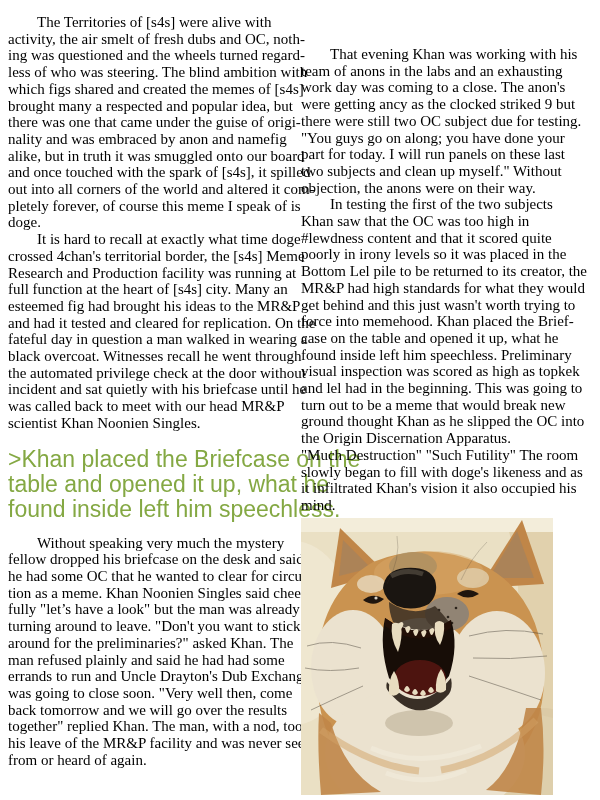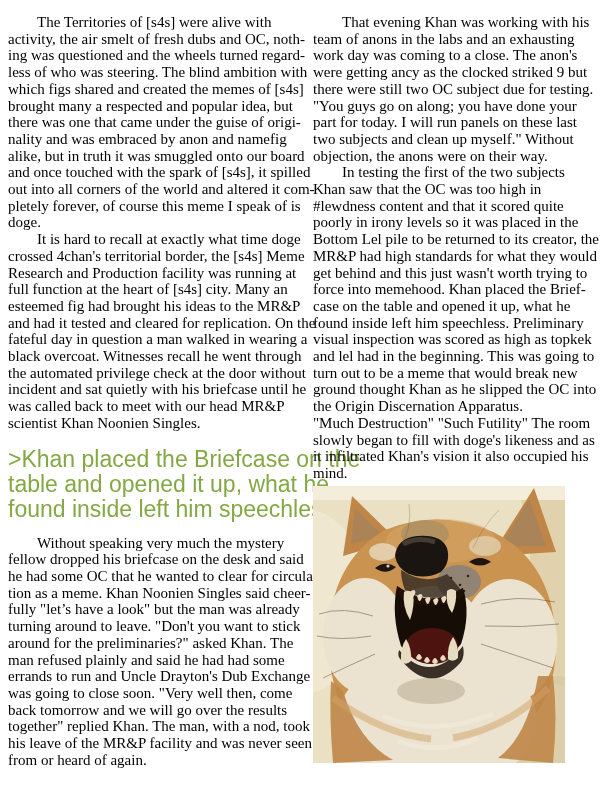--- a/index.html
+++ b/index.html
@@ -6,21 +6,21 @@
   body{
     width:600px;height:800px;position:relative;overflow:hidden;
     background:#ffffff;
     font-family:"Liberation Serif", serif;
   }
   .col{
     position:absolute;top:14px;color:#000;
     font-size:15px;line-height:16.7px;
   }
   .col-left{left:8px;width:292px;}
-  .col-right{left:313px;width:282px;}
+  .col-right{left:301px;width:282px;margin-top:32px;}
   .para{
     margin:0;white-space:pre;text-indent:29px;
   }
   .greentext{
     font-family:"Liberation Sans", sans-serif;
     font-size:23px;line-height:25px;font-weight:400;
     margin:15px 0 13px 0;white-space:pre;text-indent:0;
   }
   .doge-photo{
     display:block;margin-top:4px;width:252px;height:277px;

